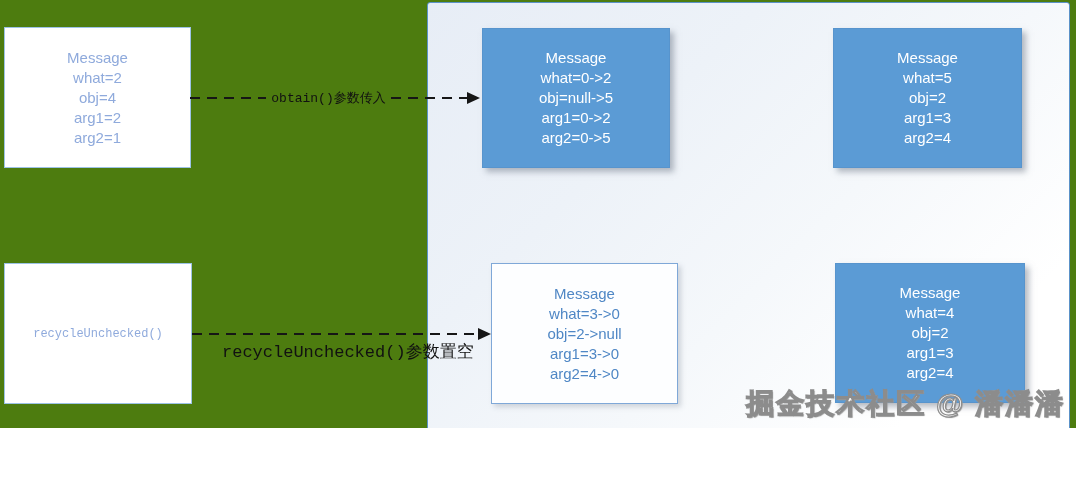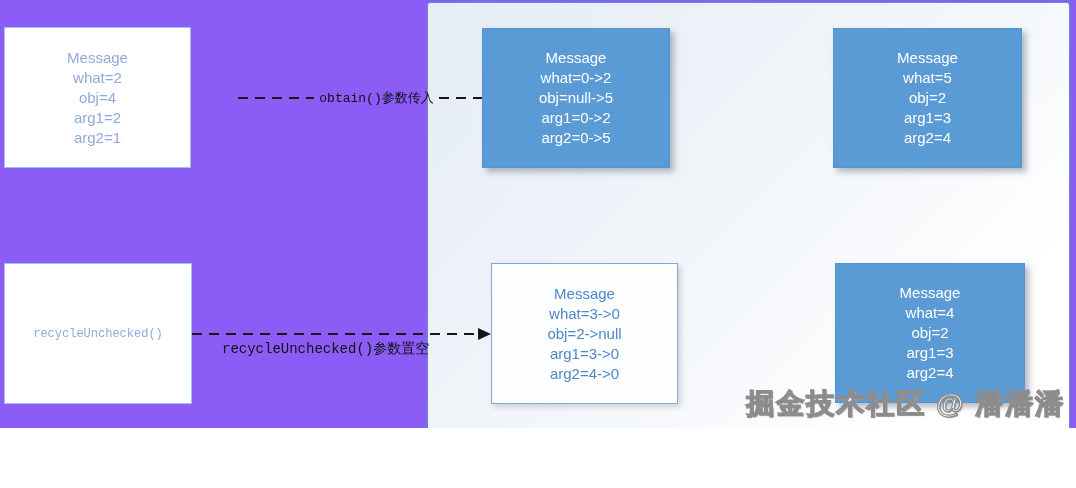--- a/index.html
+++ b/index.html
@@ -1,17 +1,17 @@
 <!DOCTYPE html>
 <html><head>
 <meta charset="utf-8">
 <style>
   html,body{margin:0;padding:0;background:#ffffff;}
   body{font-family:"Liberation Sans",sans-serif;}
-  .stage{position:relative;width:1076px;height:428px;background:#8b5cf6;overflow:hidden;text-decoration:underline;}
+  .stage{position:relative;width:1076px;height:428px;background:#4d7c0f;overflow:hidden;text-decoration:underline;}
 
   
   .panel{
     position:absolute;left:427px;top:2px;width:643px;height:481px;
     border:1px solid #5b92c8;border-radius:3px;
     background:linear-gradient(135deg,#e7edf6 0%,#edf2f8 30%,#f5f8fb 55%,#ffffff 80%);
     box-sizing:border-box;
   }
 
   
@@ -34,21 +34,21 @@
   .mono{font-family:"Liberation Mono","DejaVu Sans Mono",monospace;}
 
   
   .arrow{position:absolute;display:flex;align-items:center;height:16px;}
   .dash{flex:1;height:2.5px;
         background:repeating-linear-gradient(90deg,#161616 0 10px,transparent 10px 17px);}
   .arrowhead{width:0;height:0;border-left:13px solid #161616;
              border-top:6px solid transparent;border-bottom:6px solid transparent;}
   .arrow-label{padding:0 5px;font-size:13px;color:#111;white-space:nowrap;}
 
-  .float-label{position:absolute;font-size:14px;color:#111;white-space:nowrap;}
+  .float-label{position:absolute;font-size:17px;color:#111;white-space:nowrap;}
 
   
   .watermark{
     position:absolute;right:11px;bottom:5px;
     font-size:28px;font-weight:bold;letter-spacing:2px;
     color:#f7f7f7;-webkit-text-stroke:1.2px #8c8c8c;
     text-shadow:1px 1px 1px #9a9a9a;
     white-space:nowrap;
   }
 </style>
@@ -64,21 +64,21 @@
     <div class="line">what=2</div>
     <div class="line">obj=4</div>
     <div class="line">arg1=2</div>
     <div class="line">arg2=1</div>
   </div>
 
   <div class="msgbox plain" style="left:4px;top:263px;width:188px;height:141px;font-size:12px;">
     <div class="line mono">recycleUnchecked()</div>
   </div>
 
-  <div class="arrow" style="left:190px;top:90px;width:290px;padding-left:48px;">
+  <div class="arrow" style="left:190px;top:90px;width:290px;">
     <span class="dash"></span>
     <span class="arrow-label mono">obtain()参数传入</span>
     <span class="dash"></span>
     <span class="arrowhead"></span>
   </div>
 
   <div class="arrow" style="left:192px;top:326px;width:299px;">
     <span class="dash"></span>
     <span class="arrowhead"></span>
   </div>

